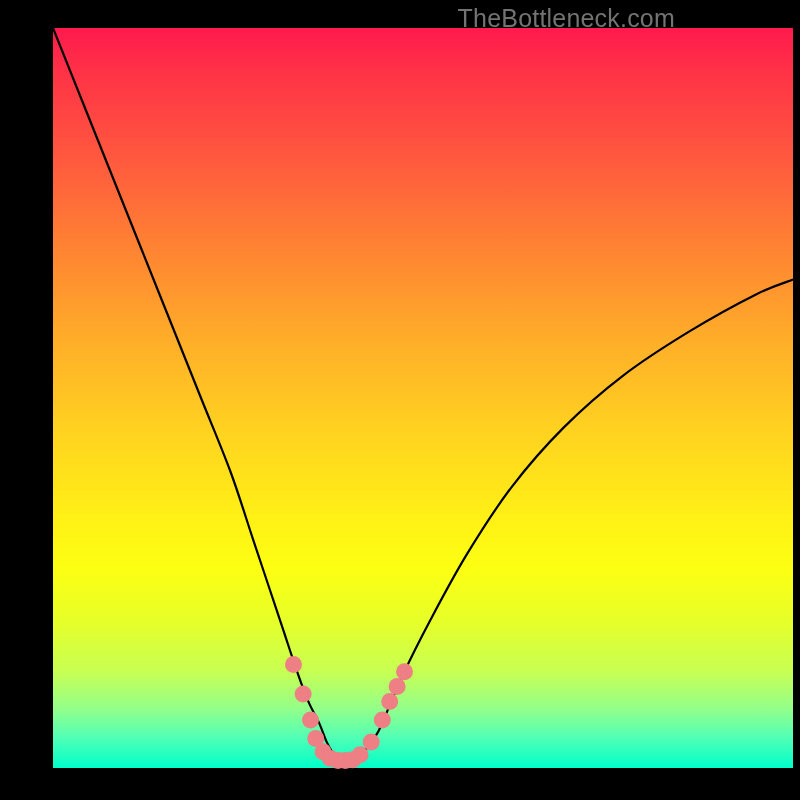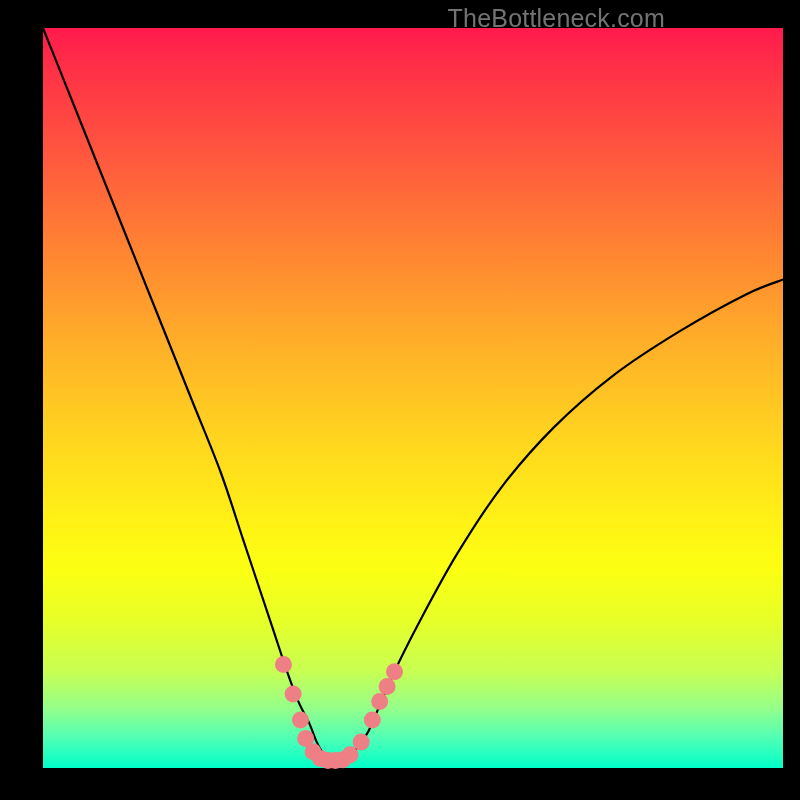--- a/index.html
+++ b/index.html
@@ -6,21 +6,21 @@
     margin: 0;
     padding: 0;
     width: 800px;
     height: 800px;
     background: #000;
     font-family: Arial, Helvetica, sans-serif;
     overflow: hidden;
   }
   .frame {
     position: absolute;
-    left: 6px;
+    left: 16px;
     top: 0;
     width: 671px;
     height: 800px;
     background: #000;
   }
   .plot-area {
     position: absolute;
     left: 37px;
     top: 28px;
     width: 740px;

